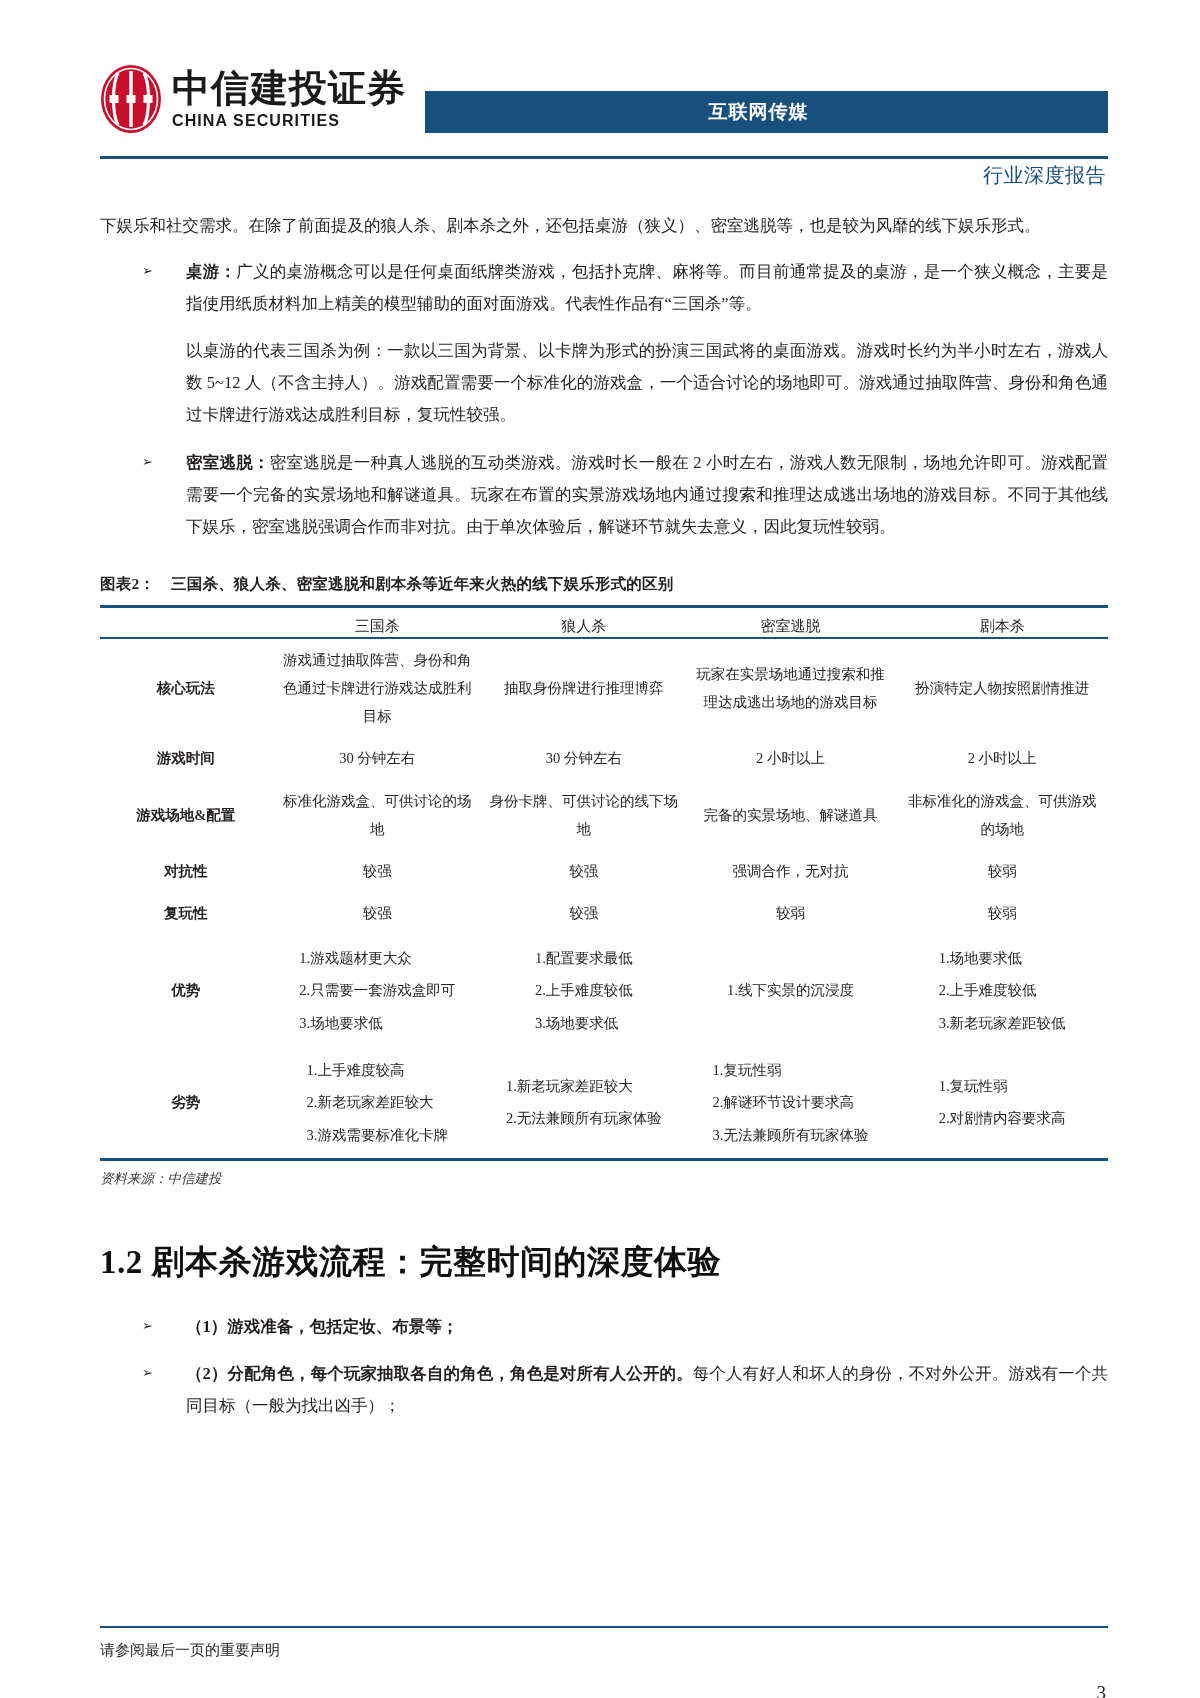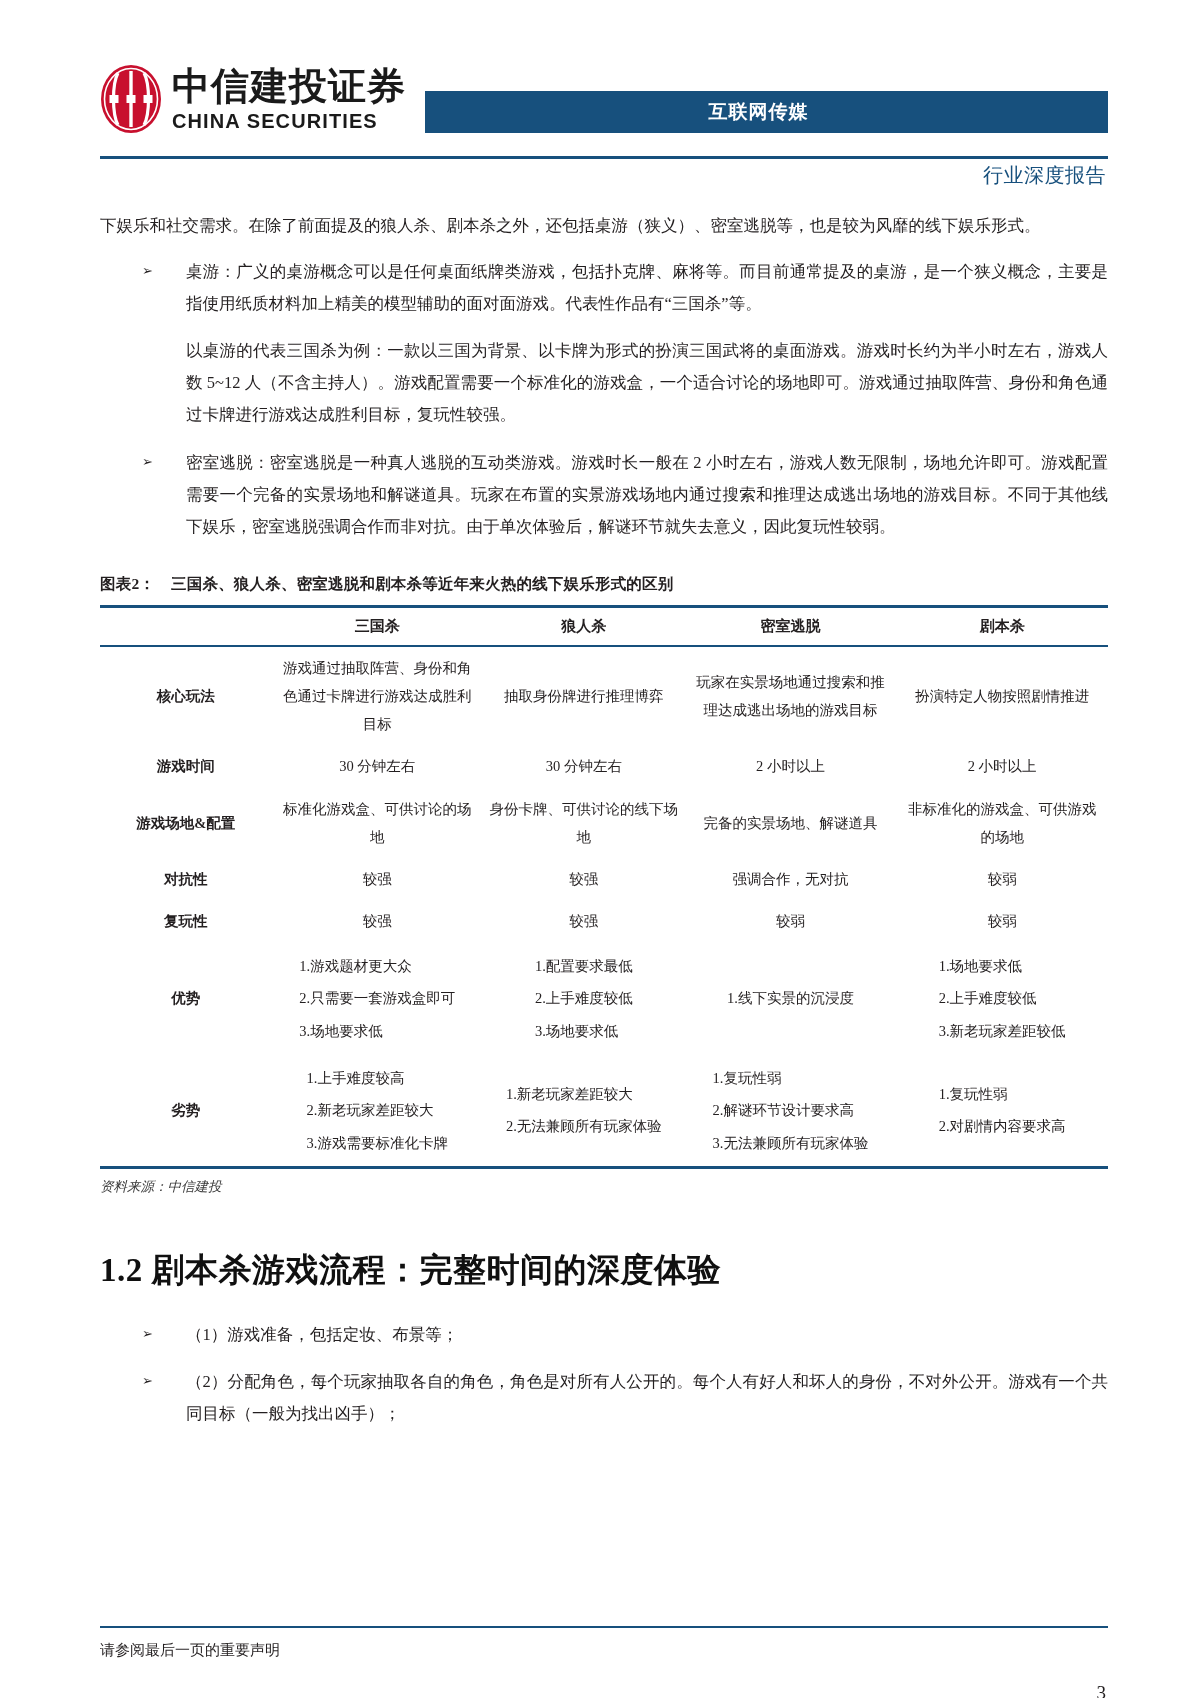--- a/index.html
+++ b/index.html
@@ -53,21 +53,21 @@
     font-family: "Liberation Serif", serif;
     font-weight: bold;
     font-size: 38px;
     letter-spacing: 1px;
     color: #1a1a1a;
     white-space: nowrap;
   }
   .logo-en {
     font-family: "Liberation Sans", sans-serif;
     font-weight: bold;
-    font-size: 20px;
+    font-size: 16px;
     letter-spacing: 1.1px;
     color: #1a1a1a;
     margin-top: 6px;
     white-space: nowrap;
   }
   .header-band {
     position: absolute;
     left: 325px;
     right: 0;
     top: 33px;
@@ -127,21 +127,21 @@
     font-size: 13px;
     color: #231f20;
     line-height: 2.25;
   }
   .bullet-body {
     flex: 1;
     text-align: justify;
     text-justify: inter-ideograph;
   }
   .b {
-    font-weight: normal;
+    font-weight: bold;
   }
   .indented {
     margin: 0 0 16px 0;
     padding-left: 86px;
     text-align: justify;
     text-justify: inter-ideograph;
   }
 
   
   .exhibit {
@@ -157,24 +157,24 @@
   .exhibit-title .num {
     margin-right: 16px;
   }
   table.cmp {
     width: 100%;
     border-collapse: collapse;
     font-size: 14.5px;
     table-layout: fixed;
   }
   table.cmp thead th {
-    font-weight: bold;
+    font-weight: normal;
     font-size: 15px;
     text-align: center;
-    padding: 9px 4px 9px 4px;
+    padding: 9px 4px 1px 4px;
     border-top: 3px solid #17507d;
     border-bottom: 2px solid #17507d;
   }
   table.cmp thead th.rowhdr {
     border-top: 3px solid #17507d;
     border-bottom: 2px solid #17507d;
   }
   table.cmp td {
     vertical-align: middle;
     text-align: center;

